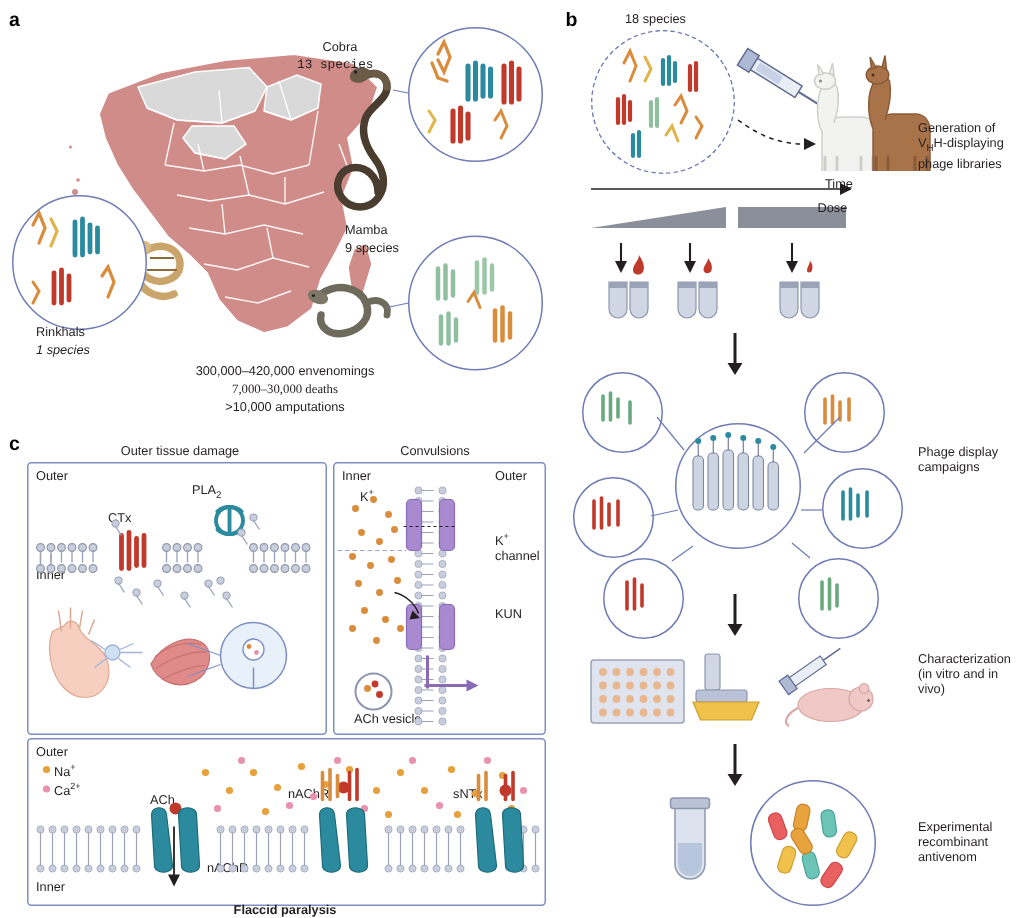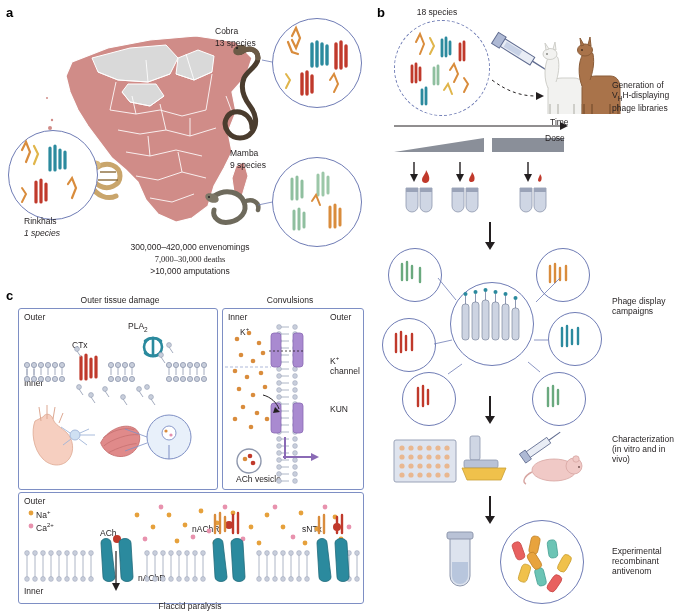--- a/index.html
+++ b/index.html
@@ -181,21 +181,21 @@
       <path d="M28 52 L28 72" stroke="#c0392b" stroke-width="3.2"></path>
       <path d="M33 50 L33 72" stroke="#c0392b" stroke-width="3.2"></path>
       <path d="M38 54 L38 70" stroke="#c0392b" stroke-width="3.2"></path>
     </g>
     <path d="M60 54 L64 48 L68 58 L64 68" stroke="#d98c3c" stroke-width="2.2"></path>
     <path d="M14 58 L18 64 L14 72" stroke="#d98c3c" stroke-width="2"></path>
   </g>
 </svg>
 
 <div class="lbl" style="left:215px;top:26px;">Cobra</div>
-<div class="lbl" style="left:215px;top:38px;">13 species</div>
+<div class="lbl" style="left:198px;top:38px;font-family:Liberation Mono, monospace;">13 species</div>
 
 <div class="lbl" style="left:230px;top:148px;">Mamba</div>
 <div class="lbl" style="left:230px;top:160px;">9 species</div>
 
 <div class="lbl" style="left:24px;top:216px;text-align:right;">Rinkhals</div>
 <div class="lbl" style="left:24px;top:228px;font-style:italic;">1 species</div>
 
 <div class="lbl c" style="left:90px;top:242px;width:200px;">300,000–420,000 envenomings</div>
 <div class="lbl c" style="left:90px;top:254px;width:200px;font-family:Liberation Serif, serif;">7,000–30,000 deaths</div>
 <div class="lbl c" style="left:90px;top:266px;width:200px;">&gt;10,000 amputations</div>
@@ -852,21 +852,21 @@
 <div class="lbl" style="left:36px;top:509px;">
   <span>Na</span><sup style="font-size:6px;">+</sup>
 </div>
 <div class="lbl" style="left:36px;top:522px;">
   <span>Ca</span><sup style="font-size:6px;">2+</sup>
 </div>
 <div class="lbl" style="left:100px;top:528px;">ACh</div>
 <div class="lbl" style="left:192px;top:524px;">nAChR</div>
 <div class="lbl" style="left:302px;top:524px;">sNTx</div>
 <div class="lbl" style="left:138px;top:573px;">nAChR</div>
-<div class="lbl c" style="left:120px;top:601px;width:140px;">Flaccid paralysis</div>
+<div class="lbl c" style="left:120px;top:601px;width:140px;font-weight:bold;">Flaccid paralysis</div>
 
 <svg width="342" height="108" style="position:absolute;left:19px;top:493px;">
 
   <g fill="#e6a13c">
     <circle cx="12" cy="20" r="2.4"></circle>
       <circle cx="150" cy="22" r="2.4"></circle>
       <circle cx="166" cy="32" r="2.4"></circle>
     <circle cx="182" cy="18" r="2.4"></circle>
       <circle cx="198" cy="30" r="2.4"></circle>
       <circle cx="214" cy="20" r="2.4"></circle>

